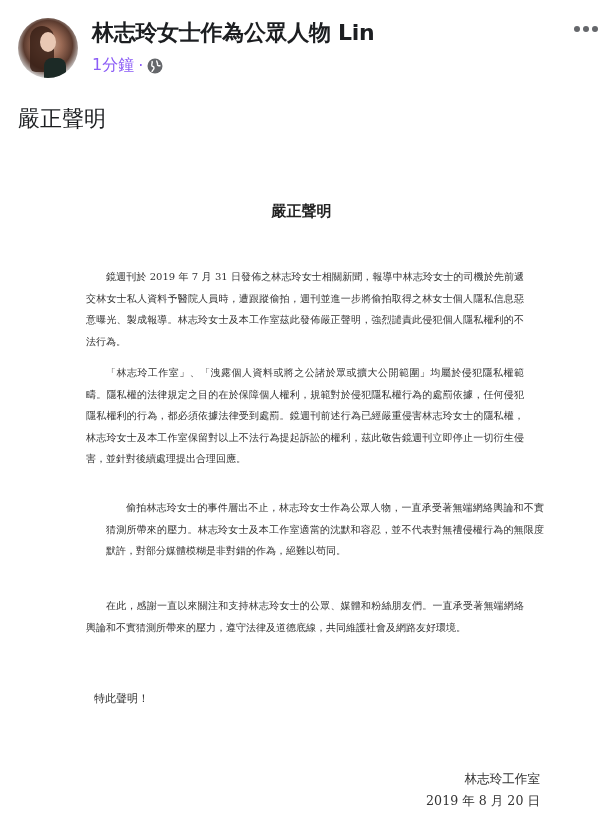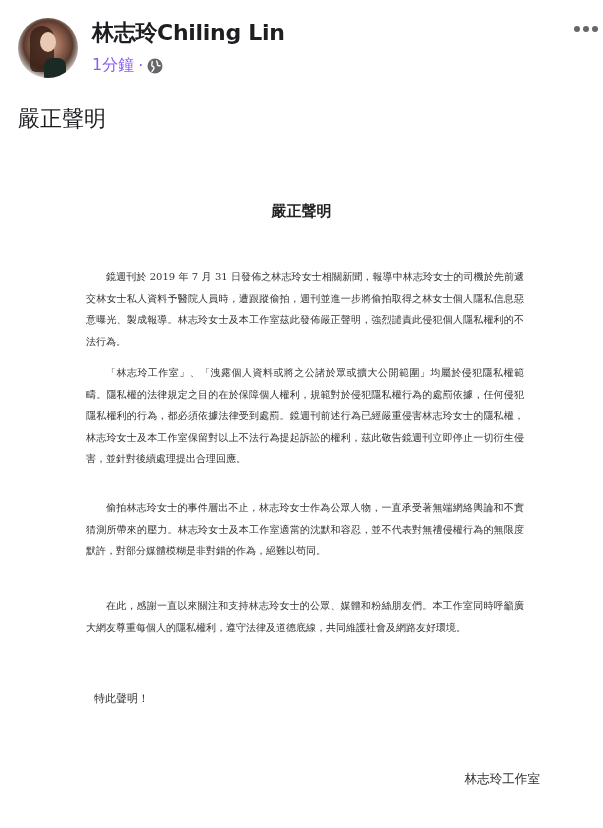--- a/index.html
+++ b/index.html
@@ -20,35 +20,35 @@
     .more-button { position: absolute; left: 574px; top: 26px; display: flex; gap: 3px; cursor: pointer; }
     .more-button .dot { width: 6px; height: 6px; border-radius: 50%; background: #65676b; }
 
     .post-text { position: absolute; left: 18px; top: 104px; font-size: 22px; color: #1c1e21; }
 
     .doc { position: absolute; left: 0; top: 150px; width: 603px; height: 678px; }
     .doc-title { position: absolute; left: 0; width: 603px; top: 52px; text-align: center; font-family: "DejaVu Serif", "Liberation Serif", serif; font-size: 15px; font-weight: bold; color: #222; }
     .para { position: absolute; left: 86px; width: 438px; font-family: "DejaVu Serif", "Liberation Serif", serif; font-size: 10px; line-height: 21.5px; color: #333; text-indent: 2em; text-align: justify; }
     .p1 { top: 116px; }
     .p2 { top: 212px; }
-    .p3 { top: 347px; }
+    .p3 { top: 347px; margin-left: 20px; }
     .p4 { top: 445px; }
     .closing { position: absolute; left: 94px; top: 541px; font-family: "DejaVu Serif", "Liberation Serif", serif; font-size: 11px; color: #333; }
     .signature { position: absolute; right: 63px; top: 618px; text-align: right; font-family: "DejaVu Serif", "Liberation Serif", serif; font-size: 12.6px; line-height: 22px; color: #333; }
   </style>
 </head>
 <body>
 
 <div class="post-header">
   <div class="avatar">
     <div class="hair"></div>
     <div class="face"></div>
     <div class="body"></div>
   </div>
-  <div class="author-name">林志玲Chiling Lin</div>
+  <div class="author-name">林志玲女士作為公眾人物 Lin</div>
   <div class="meta-row">
     <span>1分鐘</span>
     <span>·</span>
     <span class="globe-icon">
       <svg width="16" height="16" viewBox="0 0 16 16">
         <circle cx="8" cy="8" r="7.5" fill="#65676b"></circle>
         <path d="M5 3 C6 5 4 6 5 8 C6 9 7 8 7 10 C7 12 5 12 5 14" stroke="#fff" stroke-width="1.4" fill="none"></path>
         <path d="M10 2.5 C9 4 11 5 10.5 6.5 C10 7.5 12 8 13.5 7.5" stroke="#fff" stroke-width="1.4" fill="none"></path>
       </svg>
     </span>
@@ -60,18 +60,19 @@
   </div>
 </div>
 
 <div class="post-text">嚴正聲明</div>
 
 <div class="doc">
   <div class="doc-title">嚴正聲明</div>
   <p class="para p1">鏡週刊於 2019 年 7 月 31 日發佈之林志玲女士相關新聞，報導中林志玲女士的司機於先前遞交林女士私人資料予醫院人員時，遭跟蹤偷拍，週刊並進一步將偷拍取得之林女士個人隱私信息惡意曝光、製成報導。林志玲女士及本工作室茲此發佈嚴正聲明，強烈譴責此侵犯個人隱私權利的不法行為。</p>
   <p class="para p2">「林志玲工作室」、「洩露個人資料或將之公諸於眾或擴大公開範圍」均屬於侵犯隱私權範疇。隱私權的法律規定之目的在於保障個人權利，規範對於侵犯隱私權行為的處罰依據，任何侵犯隱私權利的行為，都必須依據法律受到處罰。鏡週刊前述行為已經嚴重侵害林志玲女士的隱私權，林志玲女士及本工作室保留對以上不法行為提起訴訟的權利，茲此敬告鏡週刊立即停止一切衍生侵害，並針對後續處理提出合理回應。</p>
   <p class="para p3">偷拍林志玲女士的事件層出不止，林志玲女士作為公眾人物，一直承受著無端網絡輿論和不實猜測所帶來的壓力。林志玲女士及本工作室適當的沈默和容忍，並不代表對無禮侵權行為的無限度默許，對部分媒體模糊是非對錯的作為，絕難以苟同。</p>
-  <p class="para p4">在此，感謝一直以來關注和支持林志玲女士的公眾、媒體和粉絲朋友們。本工作室同時呼籲廣大網友尊重每個人的隱私權利，遵守法律及道德底線，共同維護社會及網路友好環境。</p>
+  <p class="para p4">在此，感謝一直以來關注和支持林志玲女士的公眾、媒體和粉絲朋友們。一直承受著無端網絡輿論和不實猜測所帶來的壓力，遵守法律及道德底線，共同維護社會及網路友好環境。</p>
   <div class="closing">特此聲明！</div>
   <div class="signature">
     <div>林志玲工作室</div>
+    <div>2019 年 8 月 20 日</div>
   </div>
 </div>
 
 </body></html>

